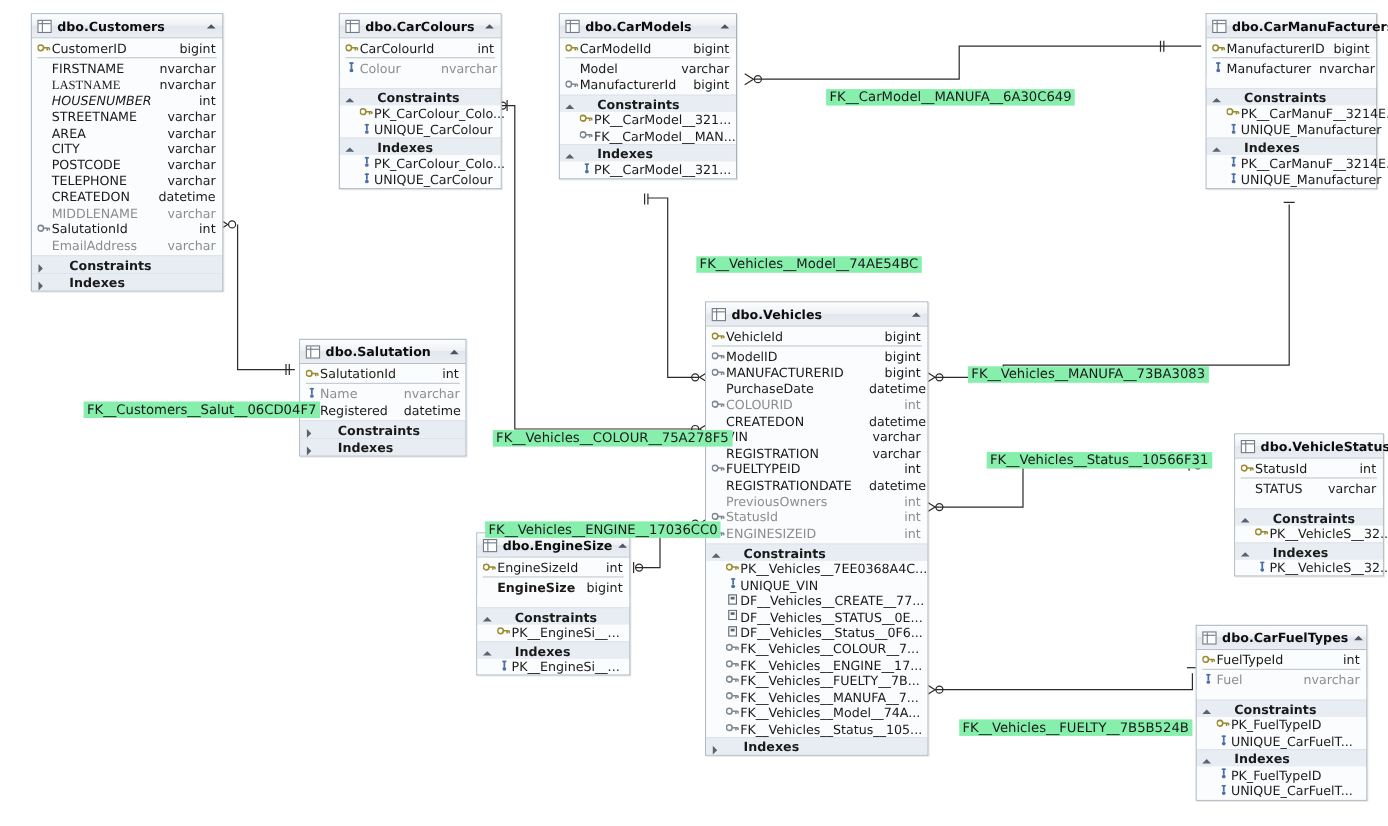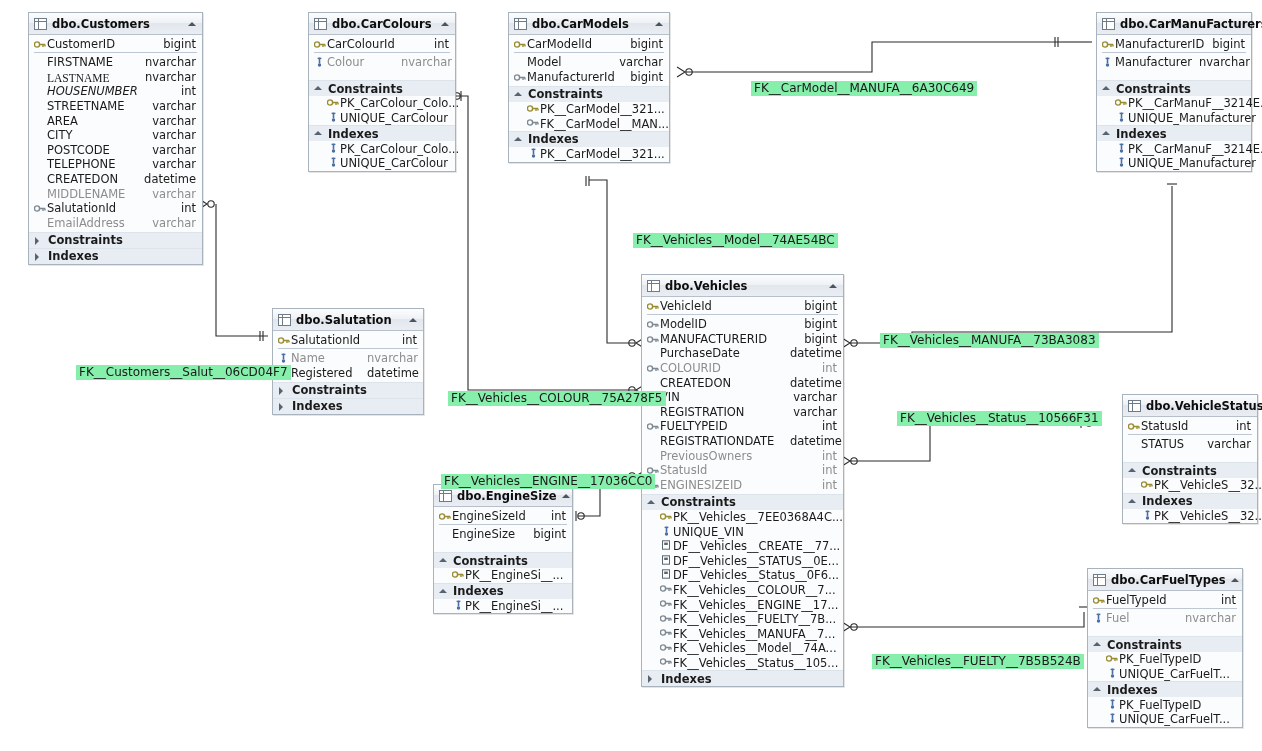--- a/index.html
+++ b/index.html
@@ -23,21 +23,21 @@
   .collapse{width:9px;height:9px;flex:none;position:relative;}
   .collapse:after{content:"";position:absolute;left:0;top:3px;border-left:4px solid transparent;
     border-right:4px solid transparent;border-bottom:4px solid #4a5560;}
   .tbl-bd{background:#fbfcfd;padding:1px 0 2px 0;}
   .row{display:flex;align-items:flex-end;height:14.6px;padding:0 6px 0 4px;white-space:nowrap;}
   .row .ic{width:13px;flex:none;text-align:center;font-size:9px;line-height:1;color:#6d7b88;}
   .row .nm{flex:1;padding-left:1px;}
   .row .ty{text-align:left;}
   .row.null .nm,.row.null .ty{color:#8d8d8d;}
   .pkline{border-bottom:1px solid #bfc8d2;margin:1px 5px 2px 5px;}
-  .sect{display:flex;align-items:center;gap:6px;height:15px;padding:0 4px;font-weight:bold;
+  .sect{display:flex;align-items:flex-end;gap:21px;height:15px;padding:0 4px;font-weight:bold;
     background:#e8edf3;border-top:1px solid #dde3ea;}
   .sect .tw{width:9px;height:9px;position:relative;flex:none;}
   .tw.open:after{content:"";position:absolute;left:1px;top:2px;border-left:4px solid transparent;
     border-right:4px solid transparent;border-bottom:4px solid #586370;}
   .tw.closed:after{content:"";position:absolute;left:2px;top:1px;border-top:4px solid transparent;
     border-bottom:4px solid transparent;border-left:4px solid #586370;}
   .sub{display:flex;align-items:center;height:14.6px;padding:0 4px 0 17px;white-space:nowrap;
        background:#fbfcfd;}
   .sub .ic{width:14px;flex:none;text-align:center;font-size:9px;color:#6d7b88;}
   .gap{height:9px;background:#fbfcfd;}
@@ -623,21 +623,21 @@
           <span class="ic"><svg width="12" height="9" viewBox="0 0 12 9">
               <circle cx="3" cy="4.5" r="2.6" fill="none" stroke="#9a8b2e" stroke-width="1.4"></circle>
               <path d="M5.4 4.5 H11 M9 4.5 V7 M11 4.5 V6.6" stroke="#9a8b2e" stroke-width="1.4" fill="none"></path>
             </svg></span>
           <span class="nm" style="min-width: 74px;">EngineSizeId</span>
           <span class="ty">int</span>
         </div>
         <div class="pkline"></div>
         <div class="row">
           <span class="ic"></span>
-          <span class="nm" style="min-width: 74px;">EngineSize</span>
+          <span class="nm" style="min-width: 74px; font-weight: bold;">EngineSize</span>
           <span class="ty">bigint</span>
         </div>
         <div class="gap"></div>
       </div>
       <div class="sect">
         <span class="tw open"></span>
         <span>Constraints</span>
       </div>
       <div class="sub">
         <span class="ic"><svg width="12" height="9" viewBox="0 0 12 9">

